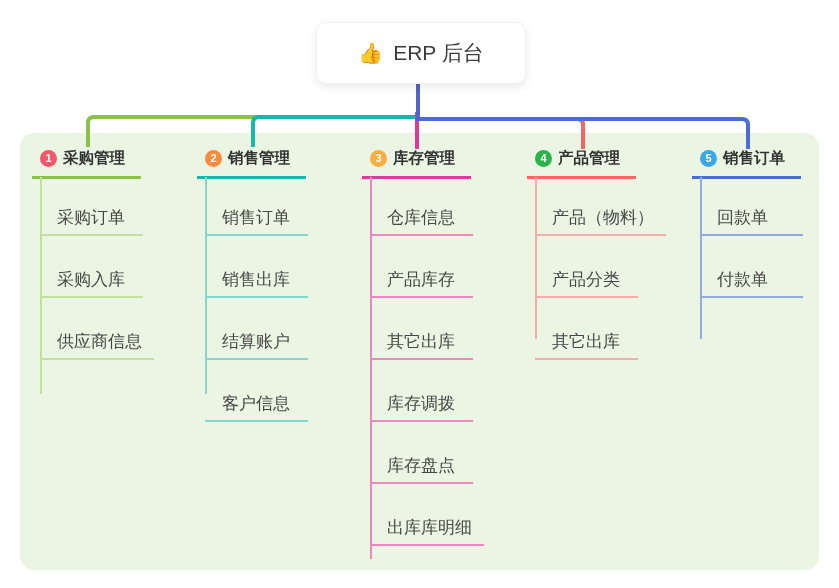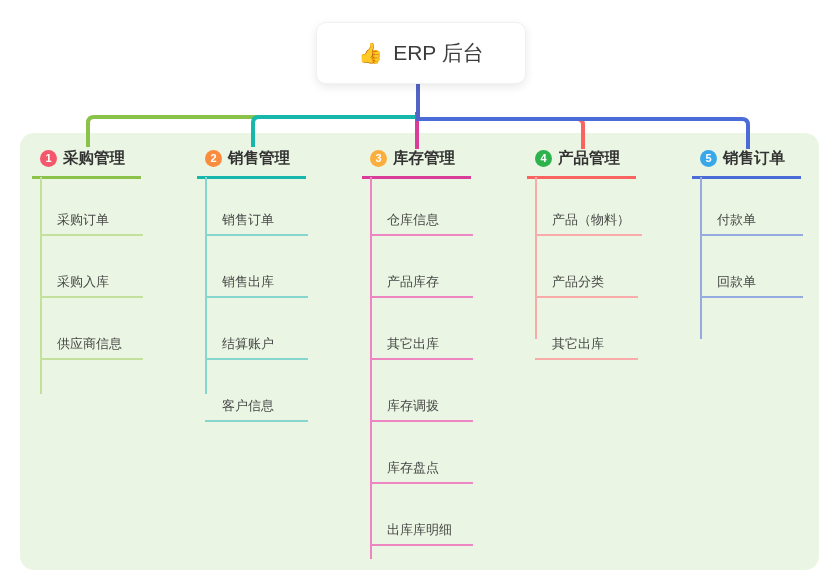--- a/index.html
+++ b/index.html
@@ -38,21 +38,21 @@
   }
   .vline.r4{height:217px}
   .vline.r7{height:382px}
   .vline.r3{height:162px}
   ul.children{list-style:none;margin:0;padding:0;position:absolute;left:8px;top:26px;}
   li.child{
     height:55px;display:flex;align-items:flex-end;
     width:max-content;min-width:74px;
     border-bottom:2px solid var(--cline);
     padding:0 12px 5px 17px;
-    font-size:13px;color:#474747;cursor:pointer;white-space:nowrap;
+    font-size:17px;color:#474747;cursor:pointer;white-space:nowrap;
   }
 </style>
 </head>
 <body>
 
 <div class="canvas">
 
   <div class="panel" style="background-color: rgb(234, 246, 227);"></div>
 
   <svg class="connectors" width="839" height="588" viewBox="0 0 839 588">
@@ -125,18 +125,18 @@
     </ul>
   </div>
 
   <div class="branch" style="left: 692px; --line: #4a6bd8; --badge: #38a8ea; --cline: #95aadf;">
     <div class="btitle">
       <span class="badge">5</span>
       <span>销售订单</span>
     </div>
     <div class="vline r3"></div>
     <ul class="children">
+      <li class="child">回款单</li>
       <li class="child">付款单</li>
-      <li class="child">回款单</li>
     </ul>
   </div>
 
 </div>
 
 </body></html>

